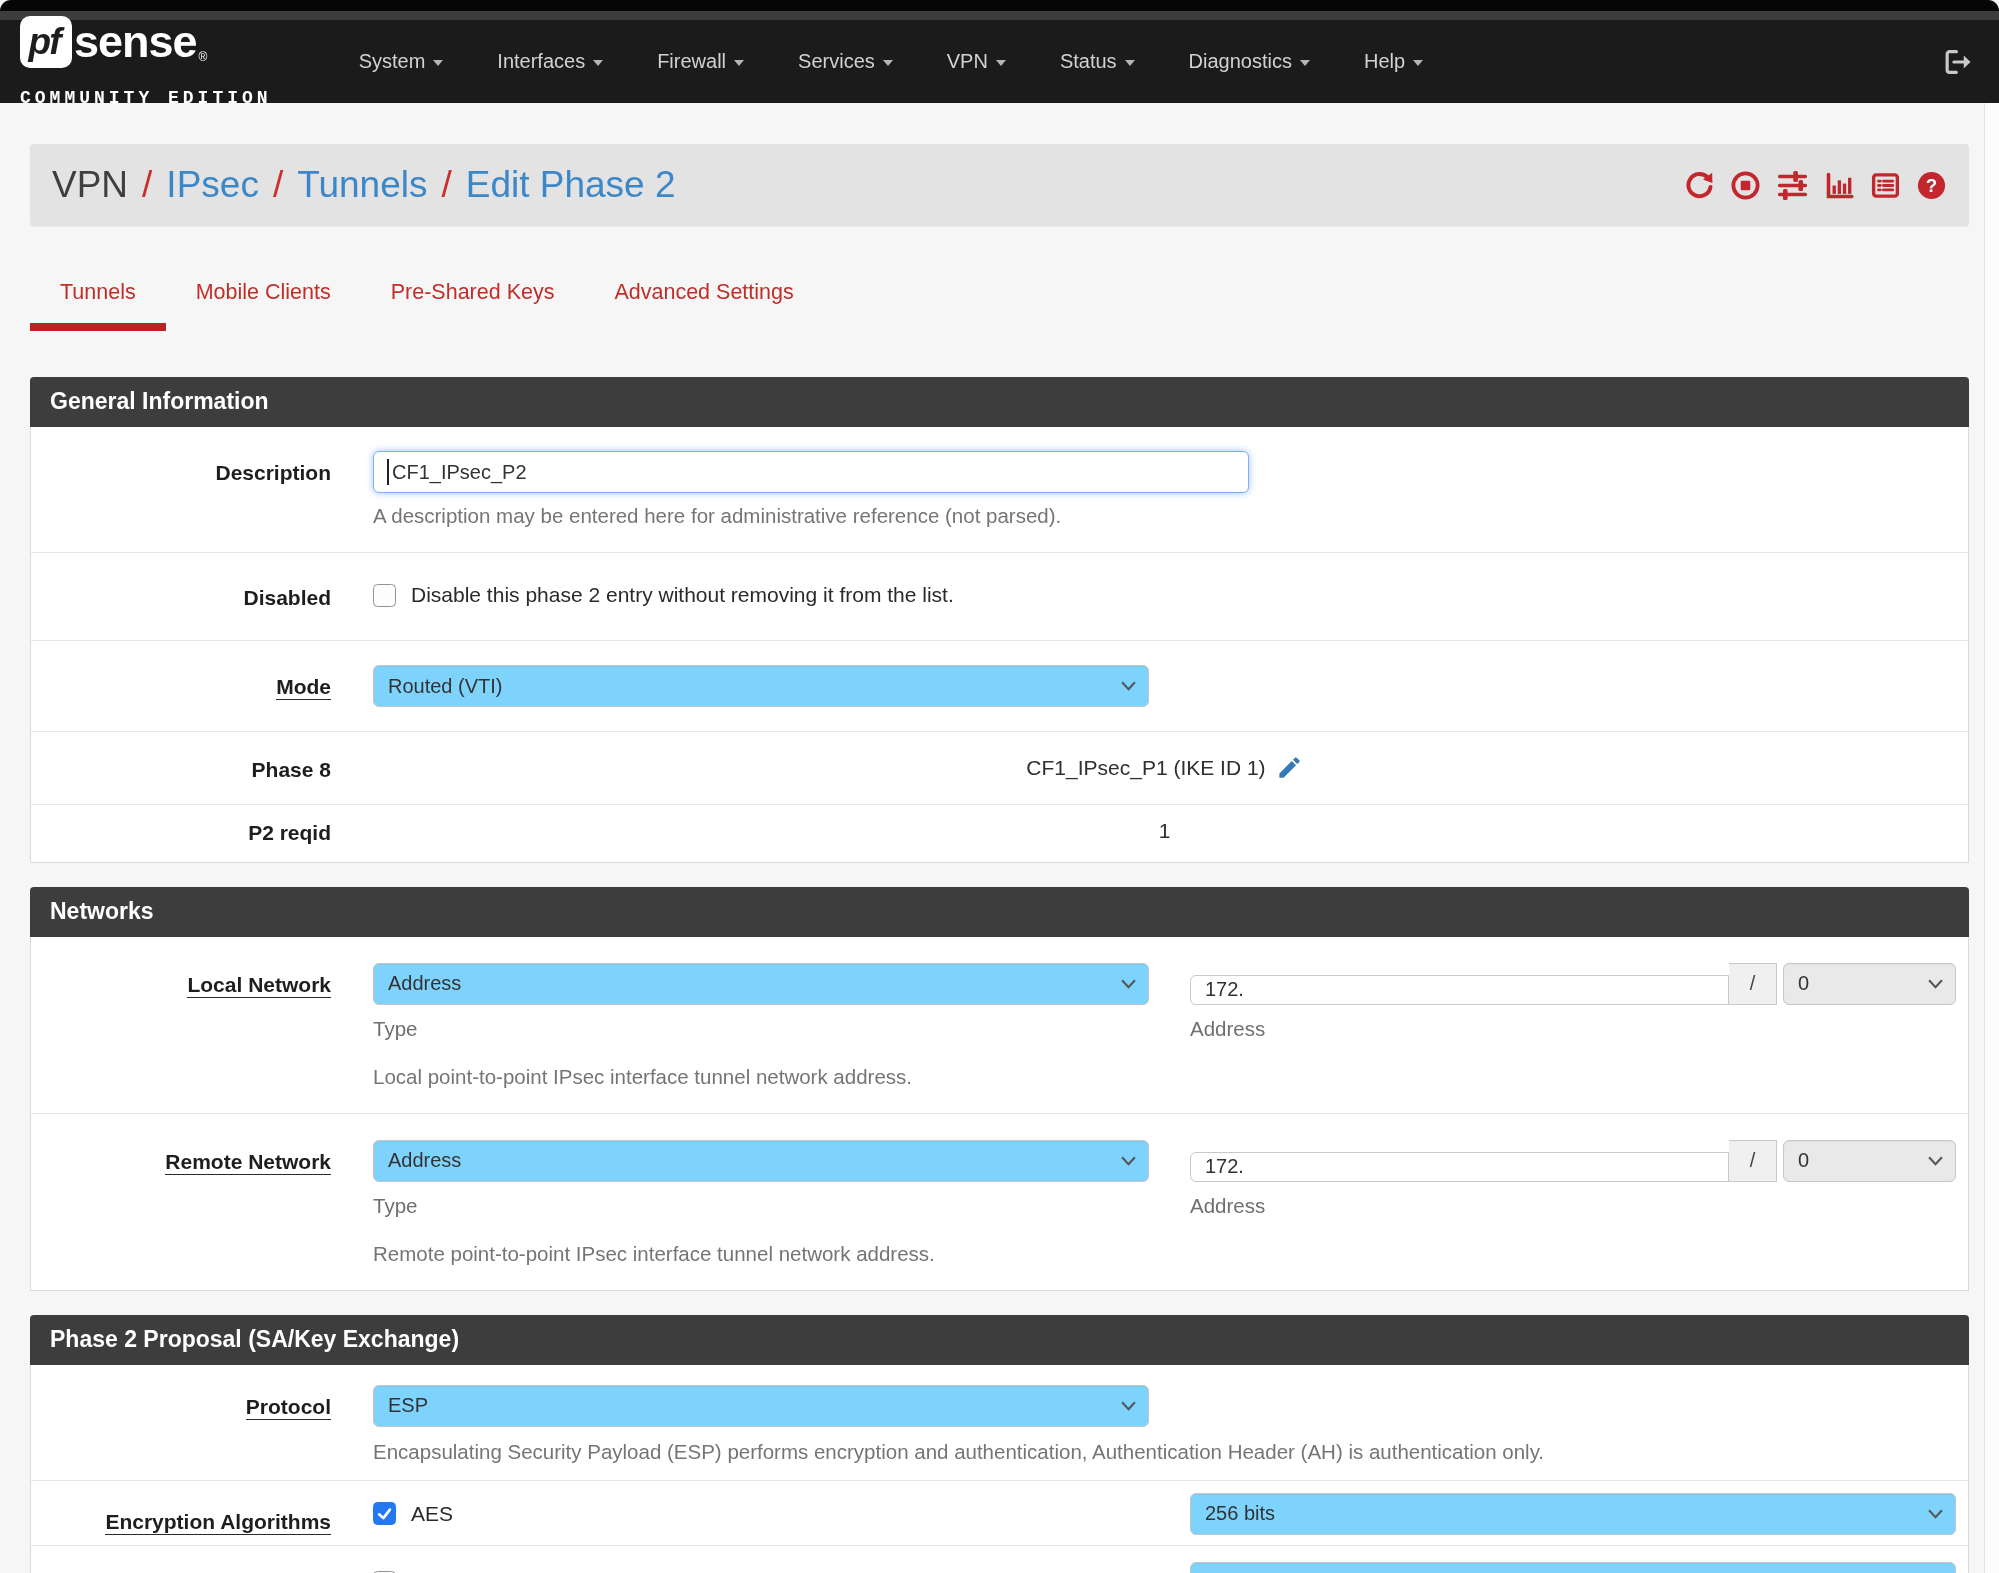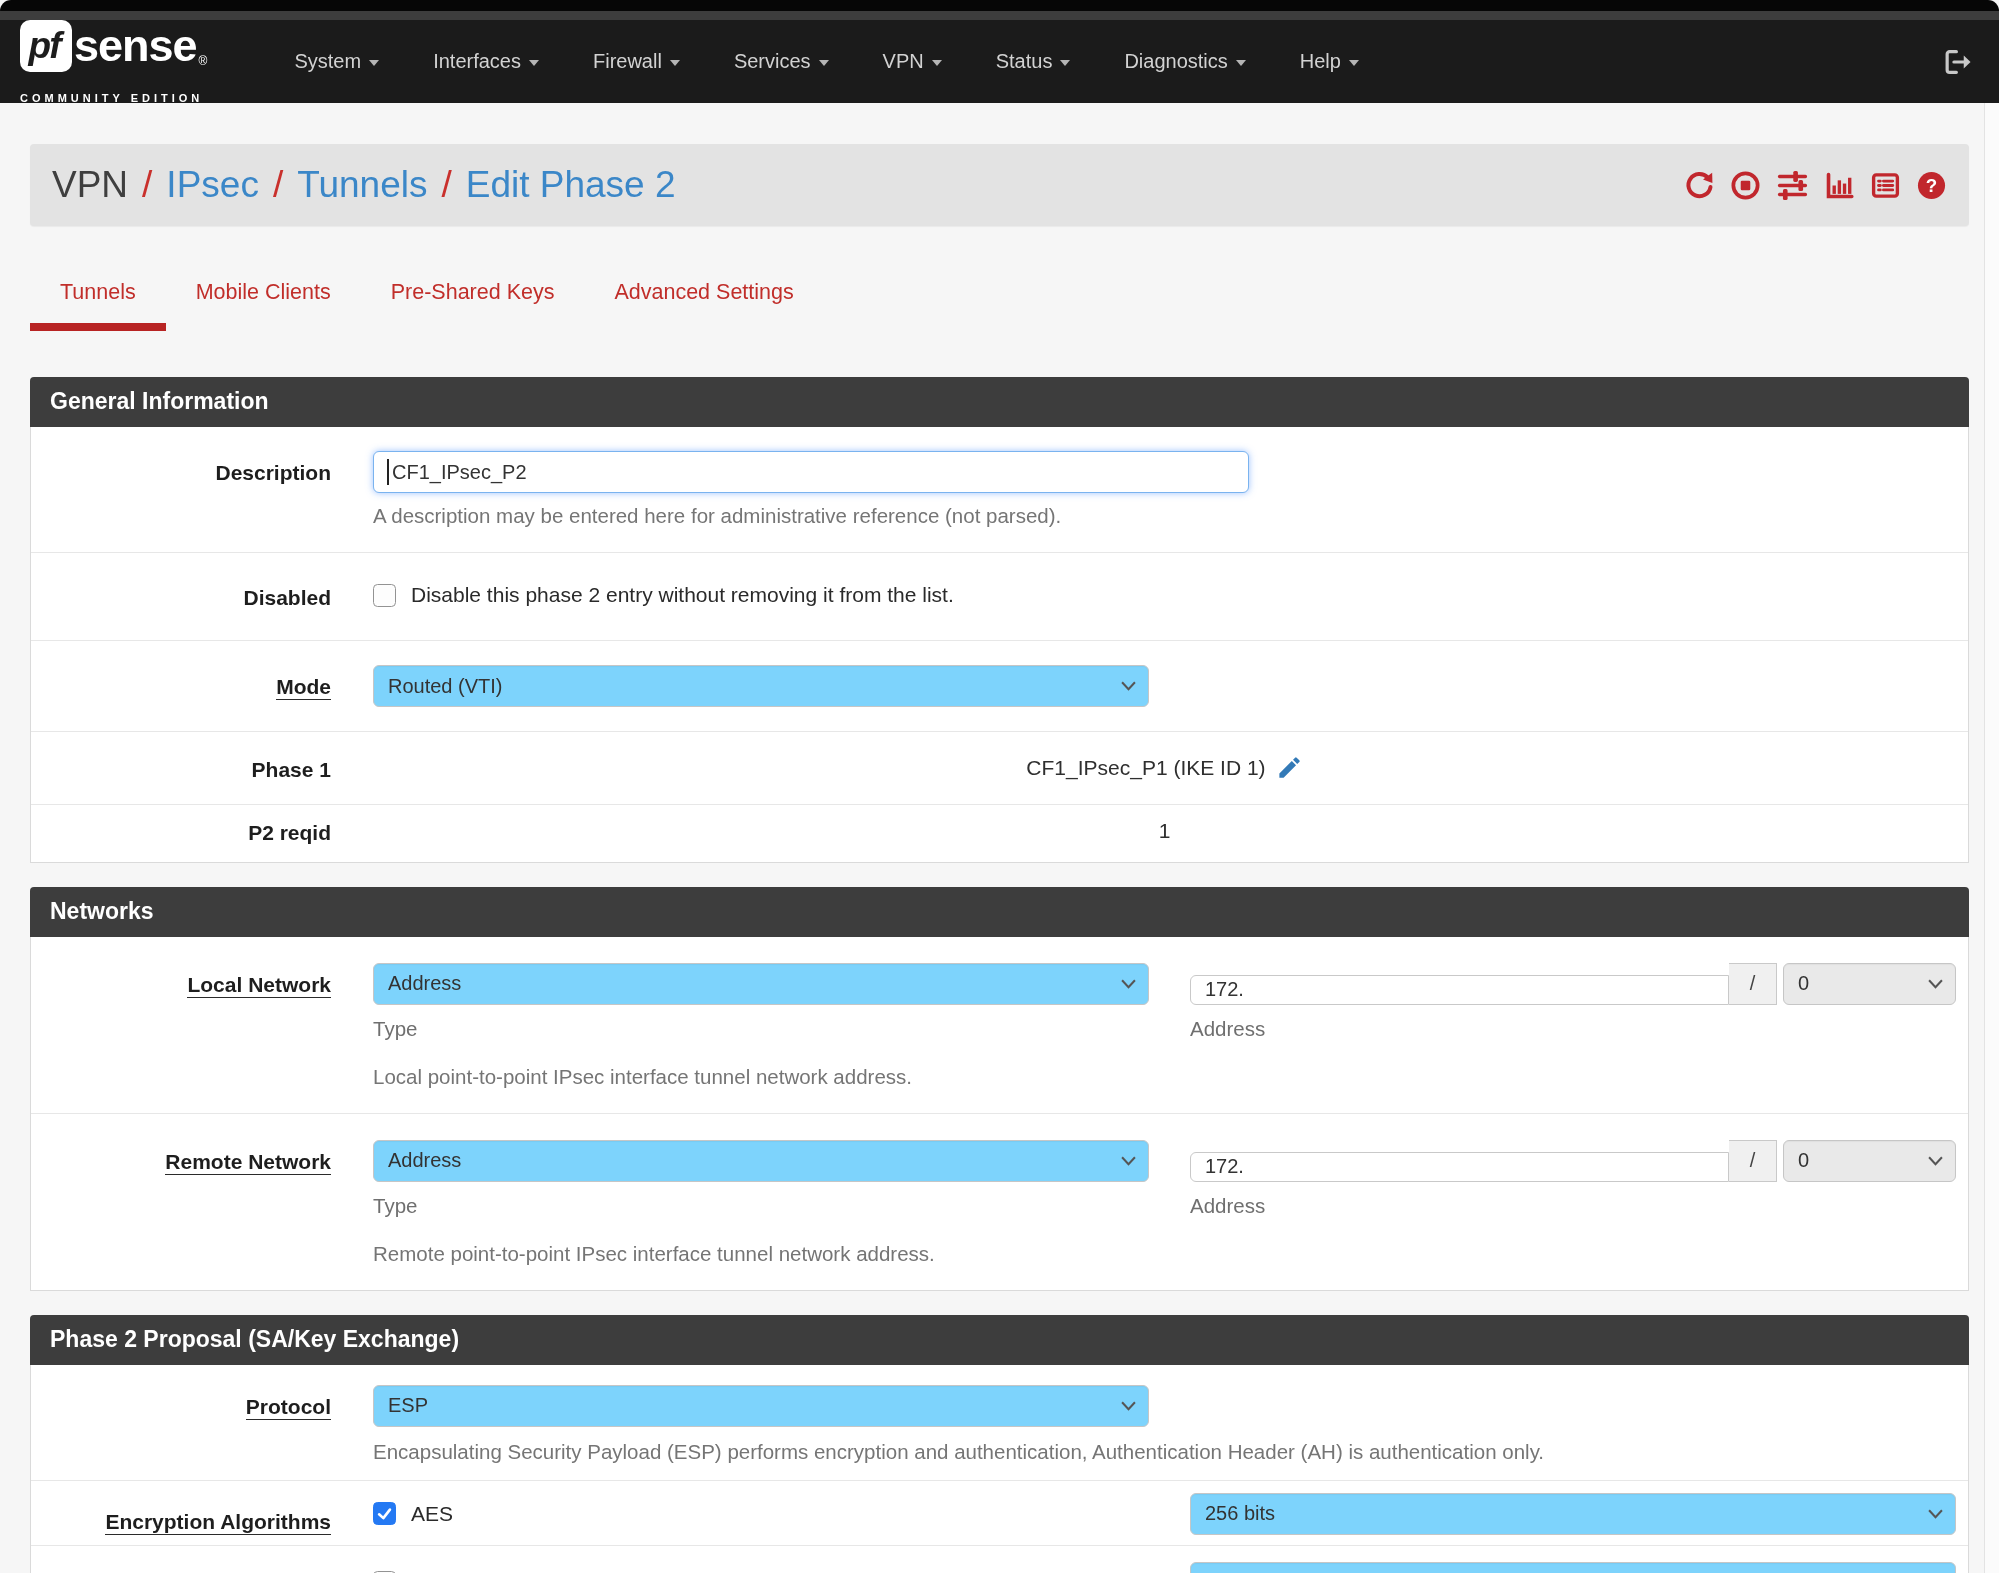--- a/index.html
+++ b/index.html
@@ -9,21 +9,21 @@
   
   .browser-edge { height:11px; background:#060606; border-radius:12px 12px 0 0; }
   .window-strip { height:9px; background:#3d3d3d; }
   .navbar { height:83px; background:#1b1b1b; display:flex; align-items:center; padding:0 26px 0 20px; }
   .brand { display:flex; flex-direction:column; margin-right:60px; cursor:pointer; }
   .brand-row { display:flex; align-items:center; }
   .pf-box { width:52px; height:52px; background:#fff; border-radius:10px; display:flex; align-items:center; justify-content:center;text-align:center; }
   .pf-box span { font-style:italic; font-weight:bold; font-size:37px; color:#1d1d1d; letter-spacing:-2px; padding-right:4px; }
   .brand-name { color:#fff; font-weight:bold; font-size:45px; letter-spacing:-1px; margin-left:2px; line-height:1; }
   .brand-reg { color:#fff; font-size:12px; align-self:flex-end; margin:0 0 4px 2px; }
-  .brand-edition { color:#fff; font-size:11px; font-weight:bold; letter-spacing:4px; margin-top:20px; white-space:nowrap; }
+  .brand-edition { color:#fff; font-size:18px; font-weight:bold; letter-spacing:4px; margin-top:20px; white-space:nowrap;font-family:Liberation Mono, monospace; }
   .nav-menu { display:flex; align-items:center; flex:1; }
   .nav-item { color:#d2d2d2; font-size:20px; padding:0 27px; display:flex; align-items:center; gap:8px; cursor:pointer; white-space:nowrap; }
   .caret { width:0; height:0; border-left:5px solid transparent; border-right:5px solid transparent; border-top:6px solid #b5b5b5; margin-top:3px; }
   .logout { margin-left:auto; cursor:pointer; display:flex; align-items:center; }
 
   
   .crumb-bar { margin:41px 30px 0 30px; background:#e3e3e3; border-radius:4px; height:82px; display:flex; align-items:center; padding:0 22px; box-shadow:0 1px 1px rgba(0,0,0,0.05); }
   .crumb { font-size:37px; color:#3f3f3f; display:flex; align-items:center; gap:14px; }
   .crumb .sep { color:#c9302c; }
   .crumb .link { color:#3b87c8; cursor:pointer; }
@@ -233,21 +233,21 @@
       <div class="ctl">
         <div class="sel w-main">
           <span class="sel-txt">Routed (VTI)</span>
           <svg width="15" height="10" viewBox="0 0 14 9">
               <polyline points="1,1 7,7.5 13,1" fill="none" stroke="#555" stroke-width="1.9"></polyline>
             </svg>
         </div>
       </div>
     </div>
     <div class="row" style="padding-top:22px;padding-bottom:22px;">
-      <div class="lbl vtop-text" style="padding-top:3px;"><span>Phase 1</span></div>
+      <div class="lbl vtop-text" style="padding-top:3px;"><span>Phase 8</span></div>
       <div class="ctl">
         <div class="static-val" style="padding-top:0;">
           <span>CF1_IPsec_P1 (IKE ID 1)</span>
           <span class="pencil">
             <svg width="27" height="27" viewBox="0 0 24 24" fill="#337ab7">
                 <path d="M3 17.25V21h3.75L17.81 9.94l-3.75-3.75L3 17.25zM20.71 7.04a1 1 0 0 0 0-1.41l-2.34-2.34a1 1 0 0 0-1.41 0l-1.83 1.83 3.75 3.75 1.83-1.83z"></path>
               </svg>
           </span>
         </div>
       </div>

